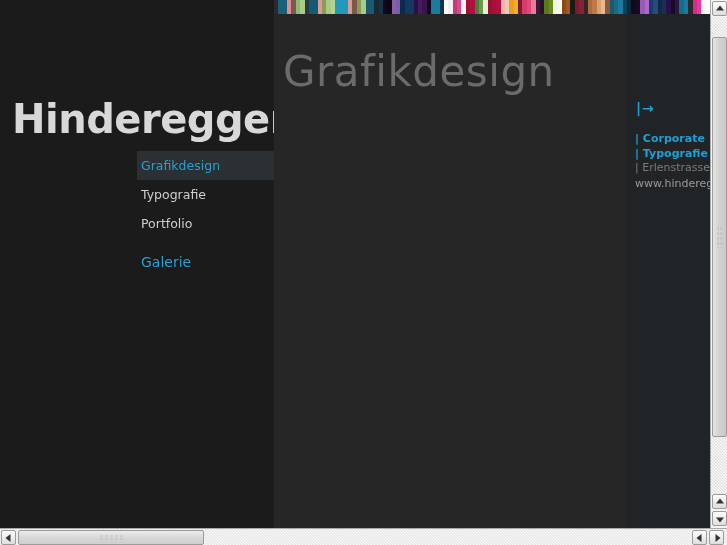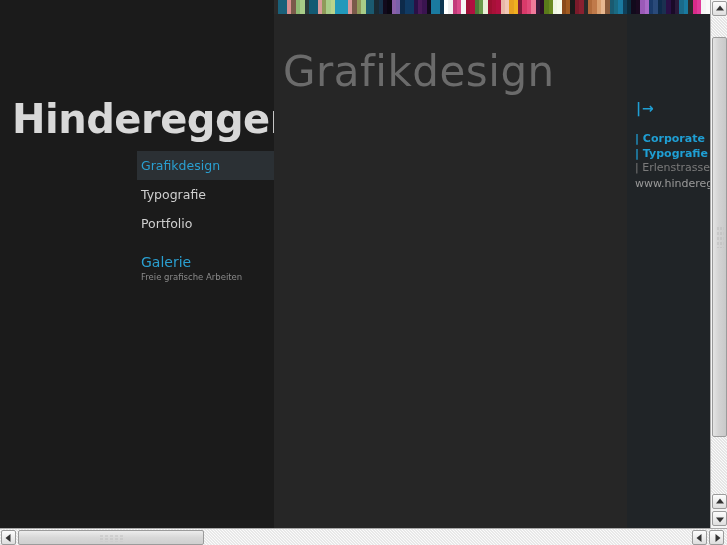--- a/index.html
+++ b/index.html
@@ -224,21 +224,20 @@
     <div class="left-col">
       <div class="brand">Hinderegger</div>
 
       <nav class="nav">
         <a class="nav-item active">Grafikdesign</a>
         <a class="nav-item">Typografie</a>
         <a class="nav-item">Portfolio</a>
 
         <a class="nav-gallery">
           <span class="nav-gallery-title">Galerie</span>
-          <span class="nav-gallery-sub">Freie grafische Arbeiten</span>
         </a>
       </nav>
     </div>
 
     <div class="center-panel"></div>
 
     <h1 class="page-title">Grafikdesign</h1>
 
     <aside class="right-panel">
       <div class="arrow-icon">|→</div>

